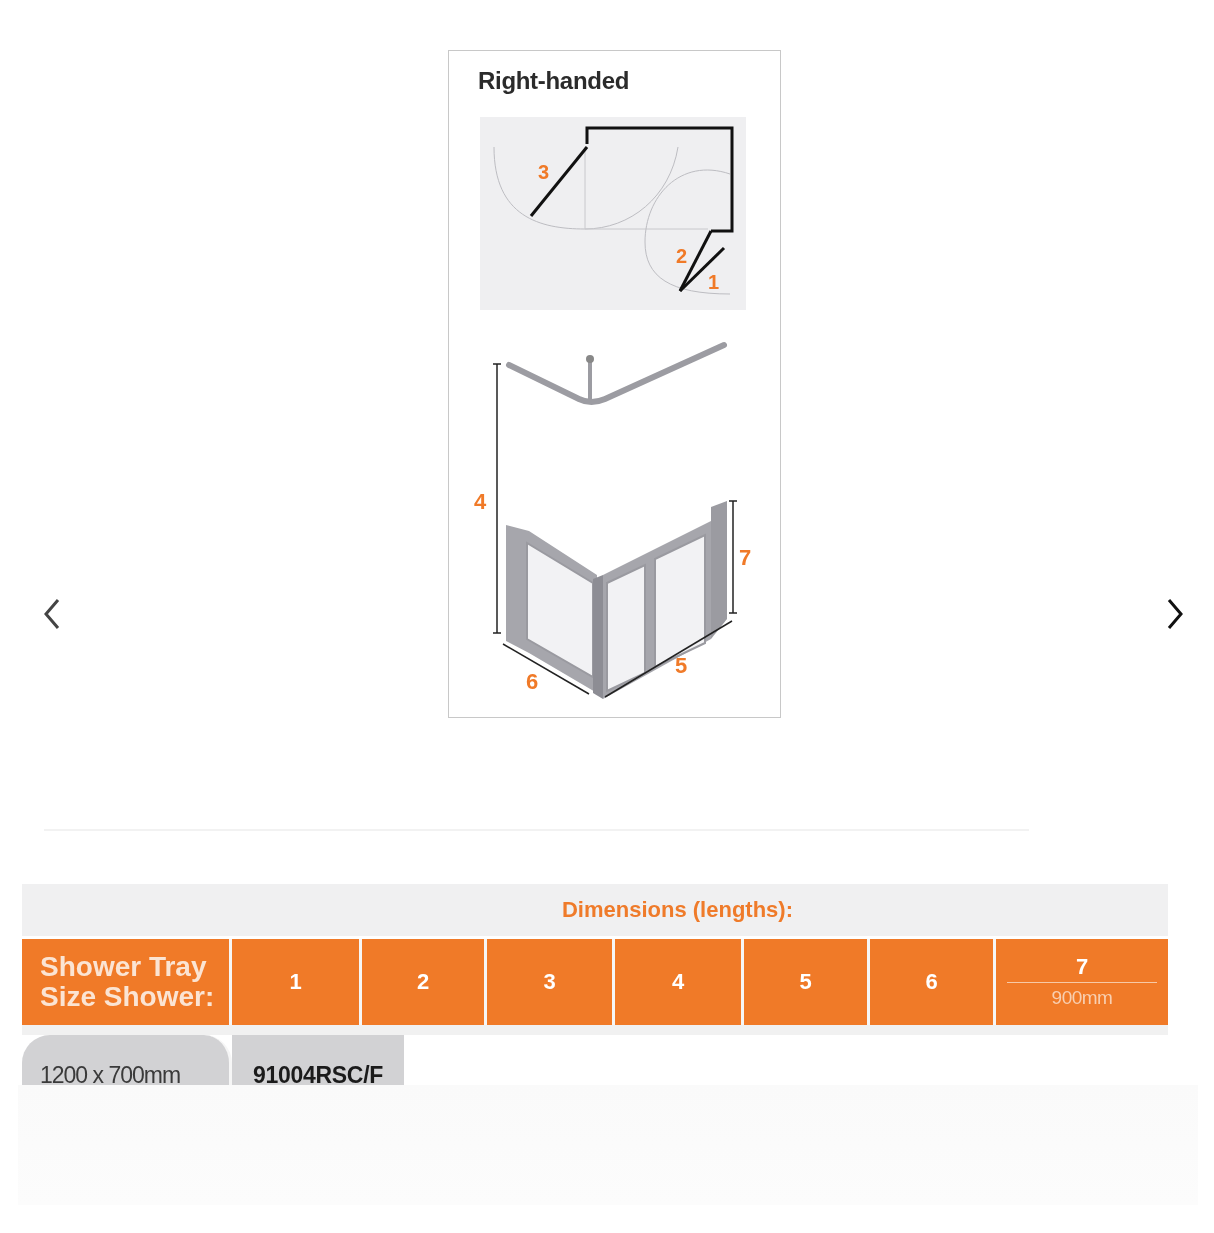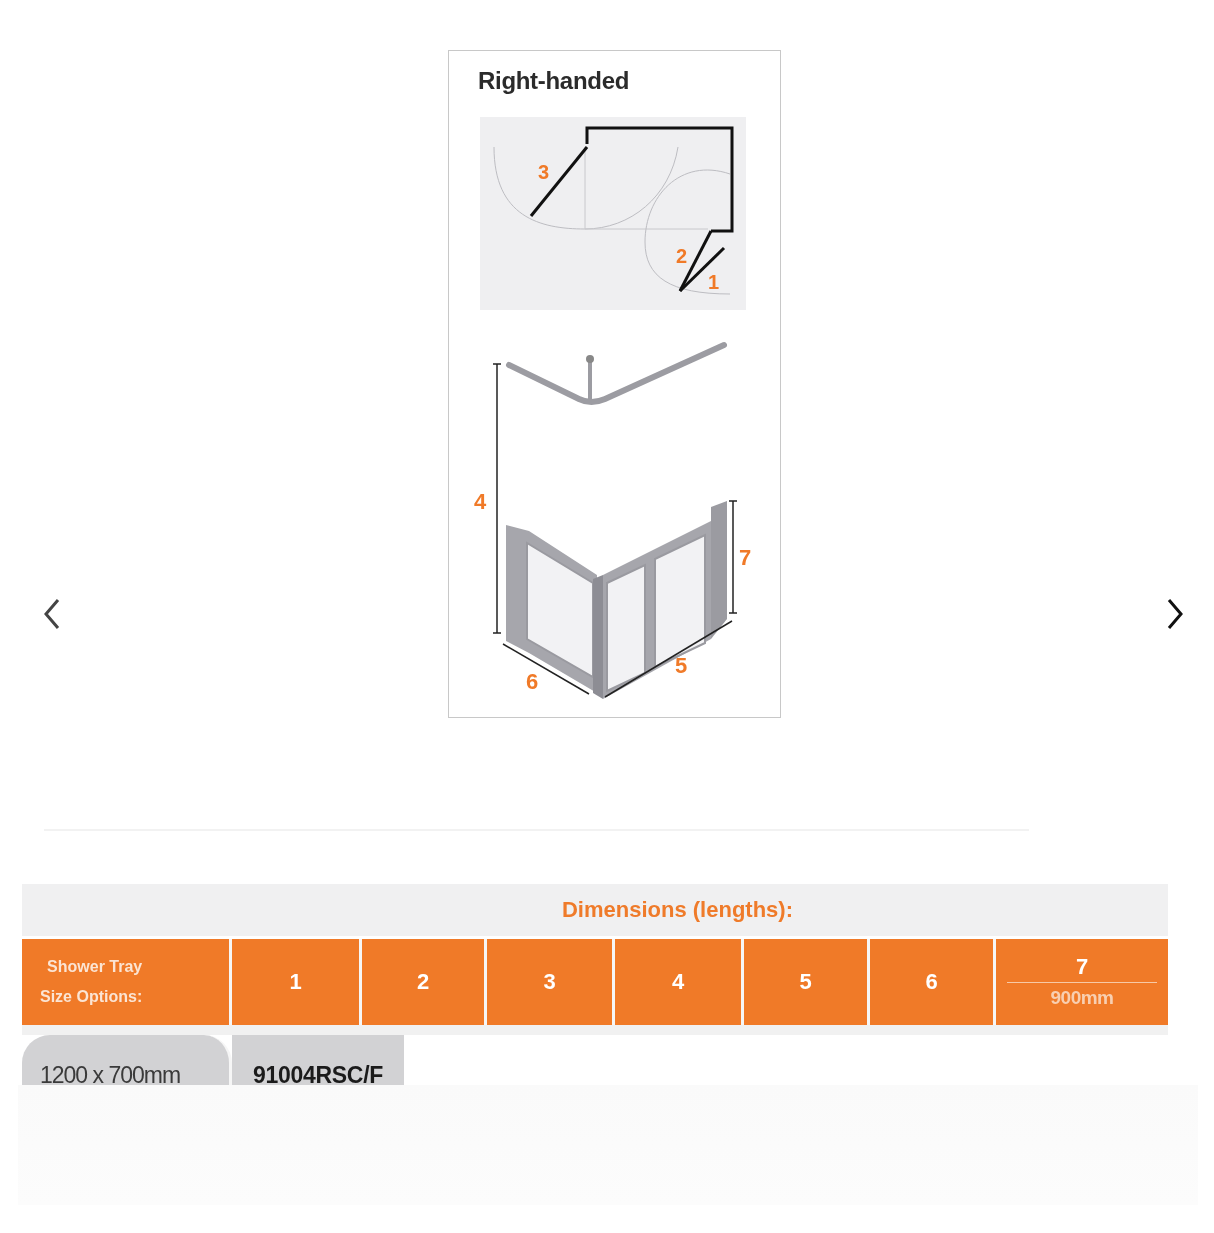--- a/index.html
+++ b/index.html
@@ -48,28 +48,28 @@
     .row-gap { height: 10px; background: #f1f1f1; }
     .row-body { height: 80px; }
     .cell {
       box-sizing: border-box; display: flex; align-items: center; justify-content: center;
       border-right: 3px solid #f6f6f6;
     }
     .cell:last-child { border-right: none; }
     .row-head .cell { background: #f07a28; color: #ffffff; font-weight: bold; font-size: 22px; }
     .row-body .cell { background: #d2d2d4; color: #3a3a3a; font-size: 23px; letter-spacing: -1px; }
     .row-head .cell.first {
-      justify-content: flex-start; padding-left: 18px; text-align: right;
-      font-size: 16px; line-height: 30px; color: #fbe4d3;
+      justify-content: flex-start; padding-left: 18px; text-align: left;
+      font-size: 28px; line-height: 30px; color: #fbe4d3;
     }
     .row-body .cell.first { justify-content: flex-start; padding-left: 18px; border-radius: 28px; }
     .row-head .cell.seventh { flex-direction: column; }
     .seventh .top { font-size: 22px; line-height: 24px; }
     .seventh .rule { width: 150px; height: 1px; background: #f7c9a6; margin: 3px 0 4px 0; }
-    .seventh .bottom { font-weight: bold; font-size: 19px; color: #f8cfb1; letter-spacing: -0.5px; }
+    .seventh .bottom { font-weight: normal; font-size: 19px; color: #f8cfb1; letter-spacing: -0.5px; }
     .row-body .cell.code { color: #1b1b1b; font-weight: bold; font-size: 23px; letter-spacing: -0.3px; }
     .bottom-fade {
       position: absolute; left: 18px; top: 1085px; width: 1180px; height: 120px;
       background: linear-gradient(#fafafa, #fcfcfc);
     }
   </style>
 </head>
 <body>
 
 <div class="nav-arrow nav-prev">
@@ -144,21 +144,21 @@
 
 <div class="faint-line"></div>
 
 <div class="table-wrap">
   <div class="dim-header">Dimensions (lengths):</div>
 
   <div class="row row-head">
     <div class="cell first" style="width:210px">
       <div>
         <div>Shower Tray</div>
-        <div>Size Options:</div>
+        <div>Size Shower:</div>
       </div>
     </div>
     <div class="cell" style="width:130px">1</div>
     <div class="cell" style="width:125px">2</div>
     <div class="cell" style="width:128px">3</div>
     <div class="cell" style="width:129px">4</div>
     <div class="cell" style="width:126px">5</div>
     <div class="cell" style="width:126px">6</div>
     <div class="cell seventh" style="width:172px">
       <div class="top">7</div>

